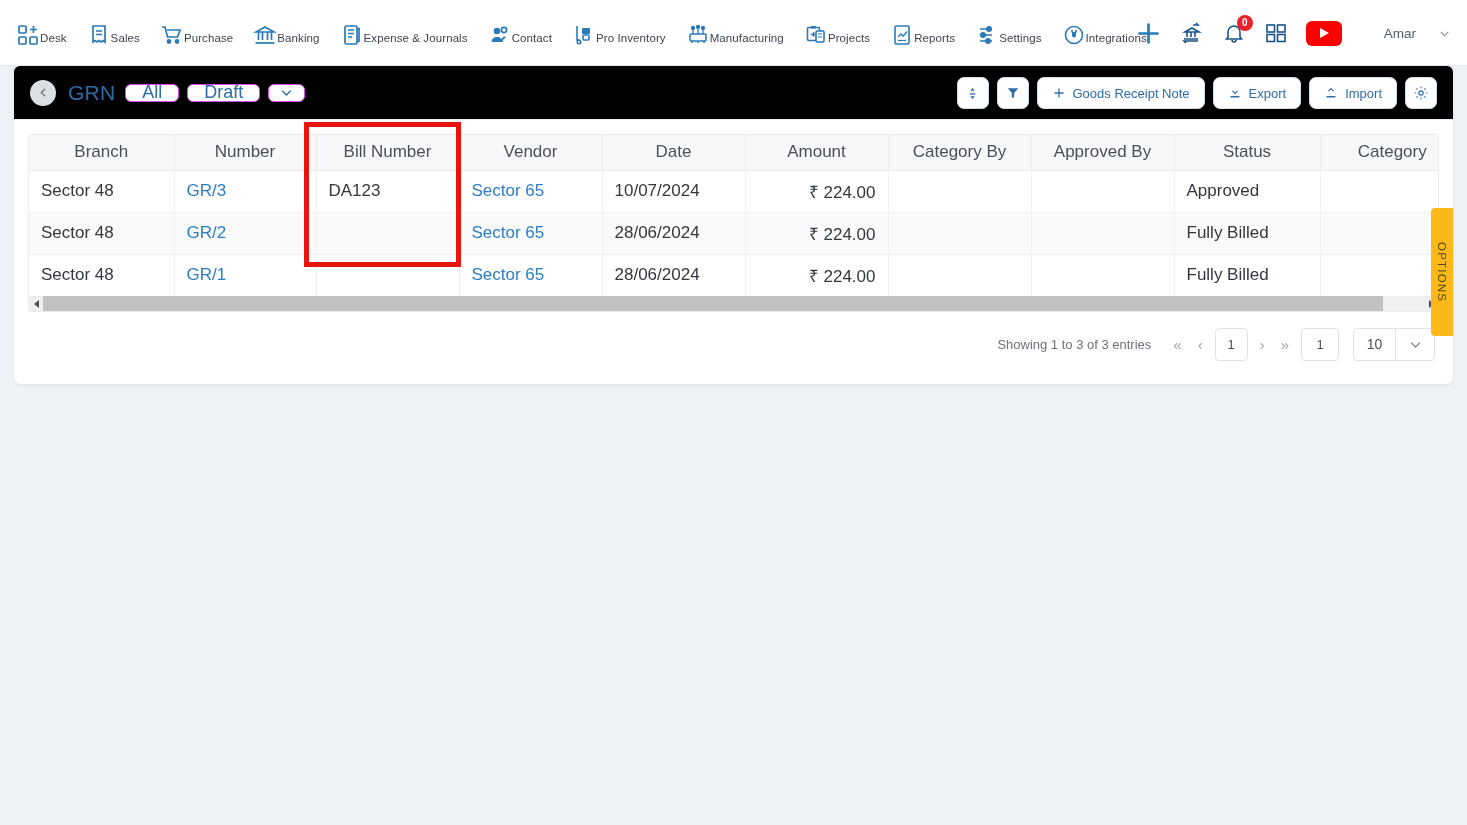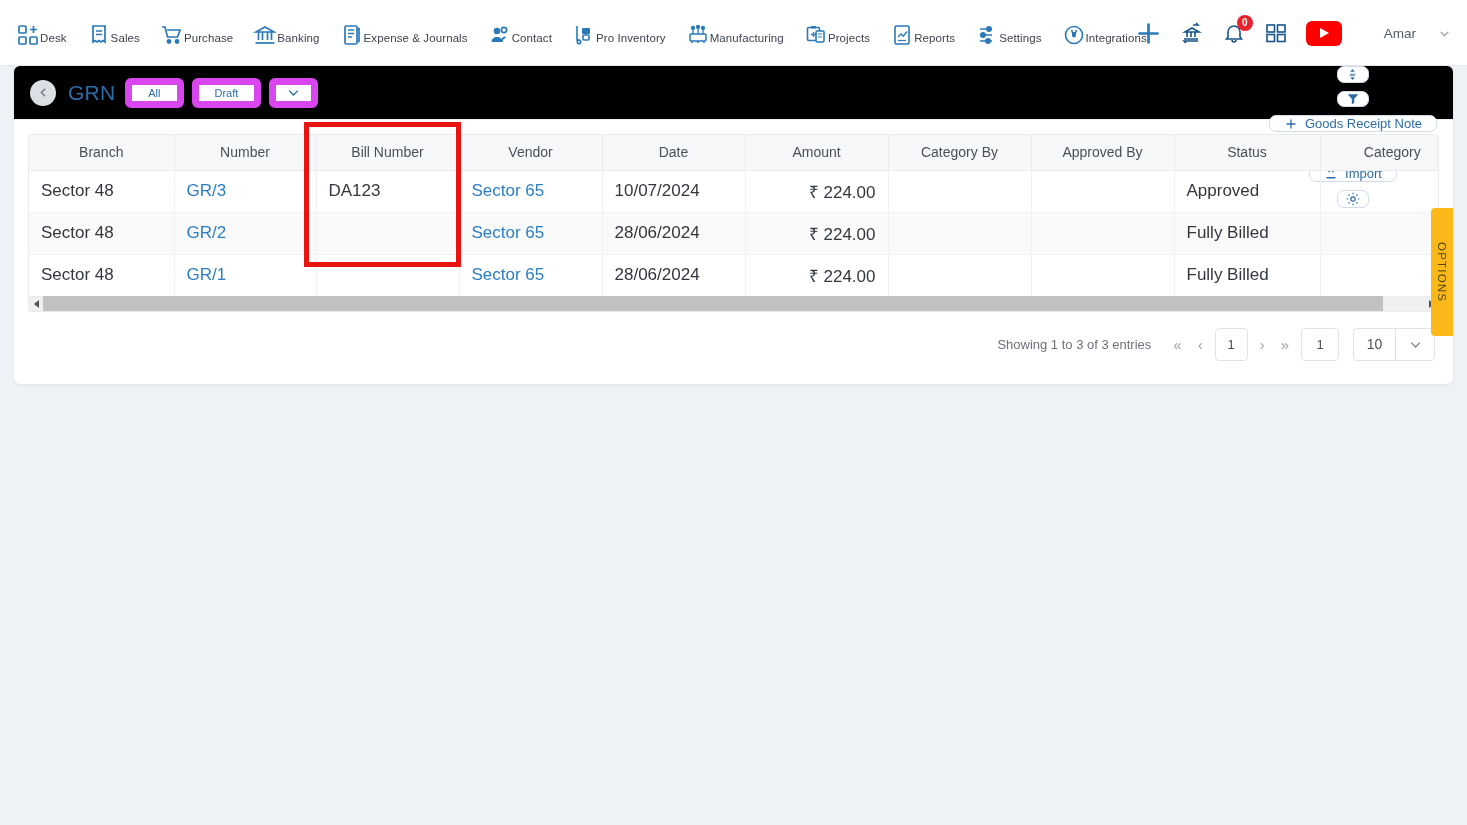--- a/index.html
+++ b/index.html
@@ -66,42 +66,42 @@
   }
   .back-circle {
     width: 26px; height: 26px; border-radius: 50%; background: #dcdfe3;
     display: flex; align-items: center; justify-content: center; cursor: pointer;
   }
   .page-title {
     font-size: 21px; color: #2d6ca8; font-weight: 400;
     margin-left: 12px; margin-right: 10px; letter-spacing: .2px;
   }
   .pill {
-    border: 7px solid #d946ef; border-radius: 6px; background: #fff;
-    height: 30px; padding: 0 16px; display: flex; align-items: center;
-    font-size: 11px; color: #2d6ca8; margin-right: 8px; cursor: pointer;
+    border: 1px solid #d946ef; border-radius: 6px; background: #fff;
+    height: 18px; padding: 0 16px; display: flex; align-items: center;
+    font-size: 18px; color: #2d6ca8; margin-right: 8px; cursor: pointer;
   }
   .pill.icon-only { padding: 0 10px; }
   .tb-right {
     position: absolute; right: 16px; top: 0; height: 54px;
-    display: flex; align-items: center; gap: 8px; flex-direction: column;
+    display: flex; align-items: center; gap: 8px;
   }
   .tb-btn {
     border: 1px solid #cfdcea; border-radius: 7px; background: #fff;
     height: 32px; padding: 0 14px; display: flex; align-items: center; gap: 7px;
     font-size: 13px; color: #2d6ca8; cursor: pointer; white-space: nowrap;
   }
   .tb-btn.square { width: 32px; padding: 0; justify-content: center; }
 
   
   .table-wrap { padding: 14px 14px 0 14px; position: relative; }
   .tbl-outer { border: 1px solid #e9ebee; border-radius: 3px; overflow: hidden; }
   table { border-collapse: collapse; width: 100%; table-layout: fixed; }
   thead th {
-    background: #f7f8f9; font-size: 14px; font-weight: 400; color: #4a5058;
+    background: #f7f8f9; font-size: 17px; font-weight: 400; color: #4a5058;
     height: 35px; text-align: center; border-right: 1px solid #e9ebee;
     border-bottom: 1px solid #e9ebee;
   }
   thead th:last-child { border-right: none; }
   tbody td {
     height: 33px; font-size: 17px; color: #33383f;
     padding: 9px 12px; border-right: 1px solid #eff1f3;
     border-bottom: 1px solid #eff1f3; vertical-align: middle;
   }
   tbody td:last-child { border-right: none; }

